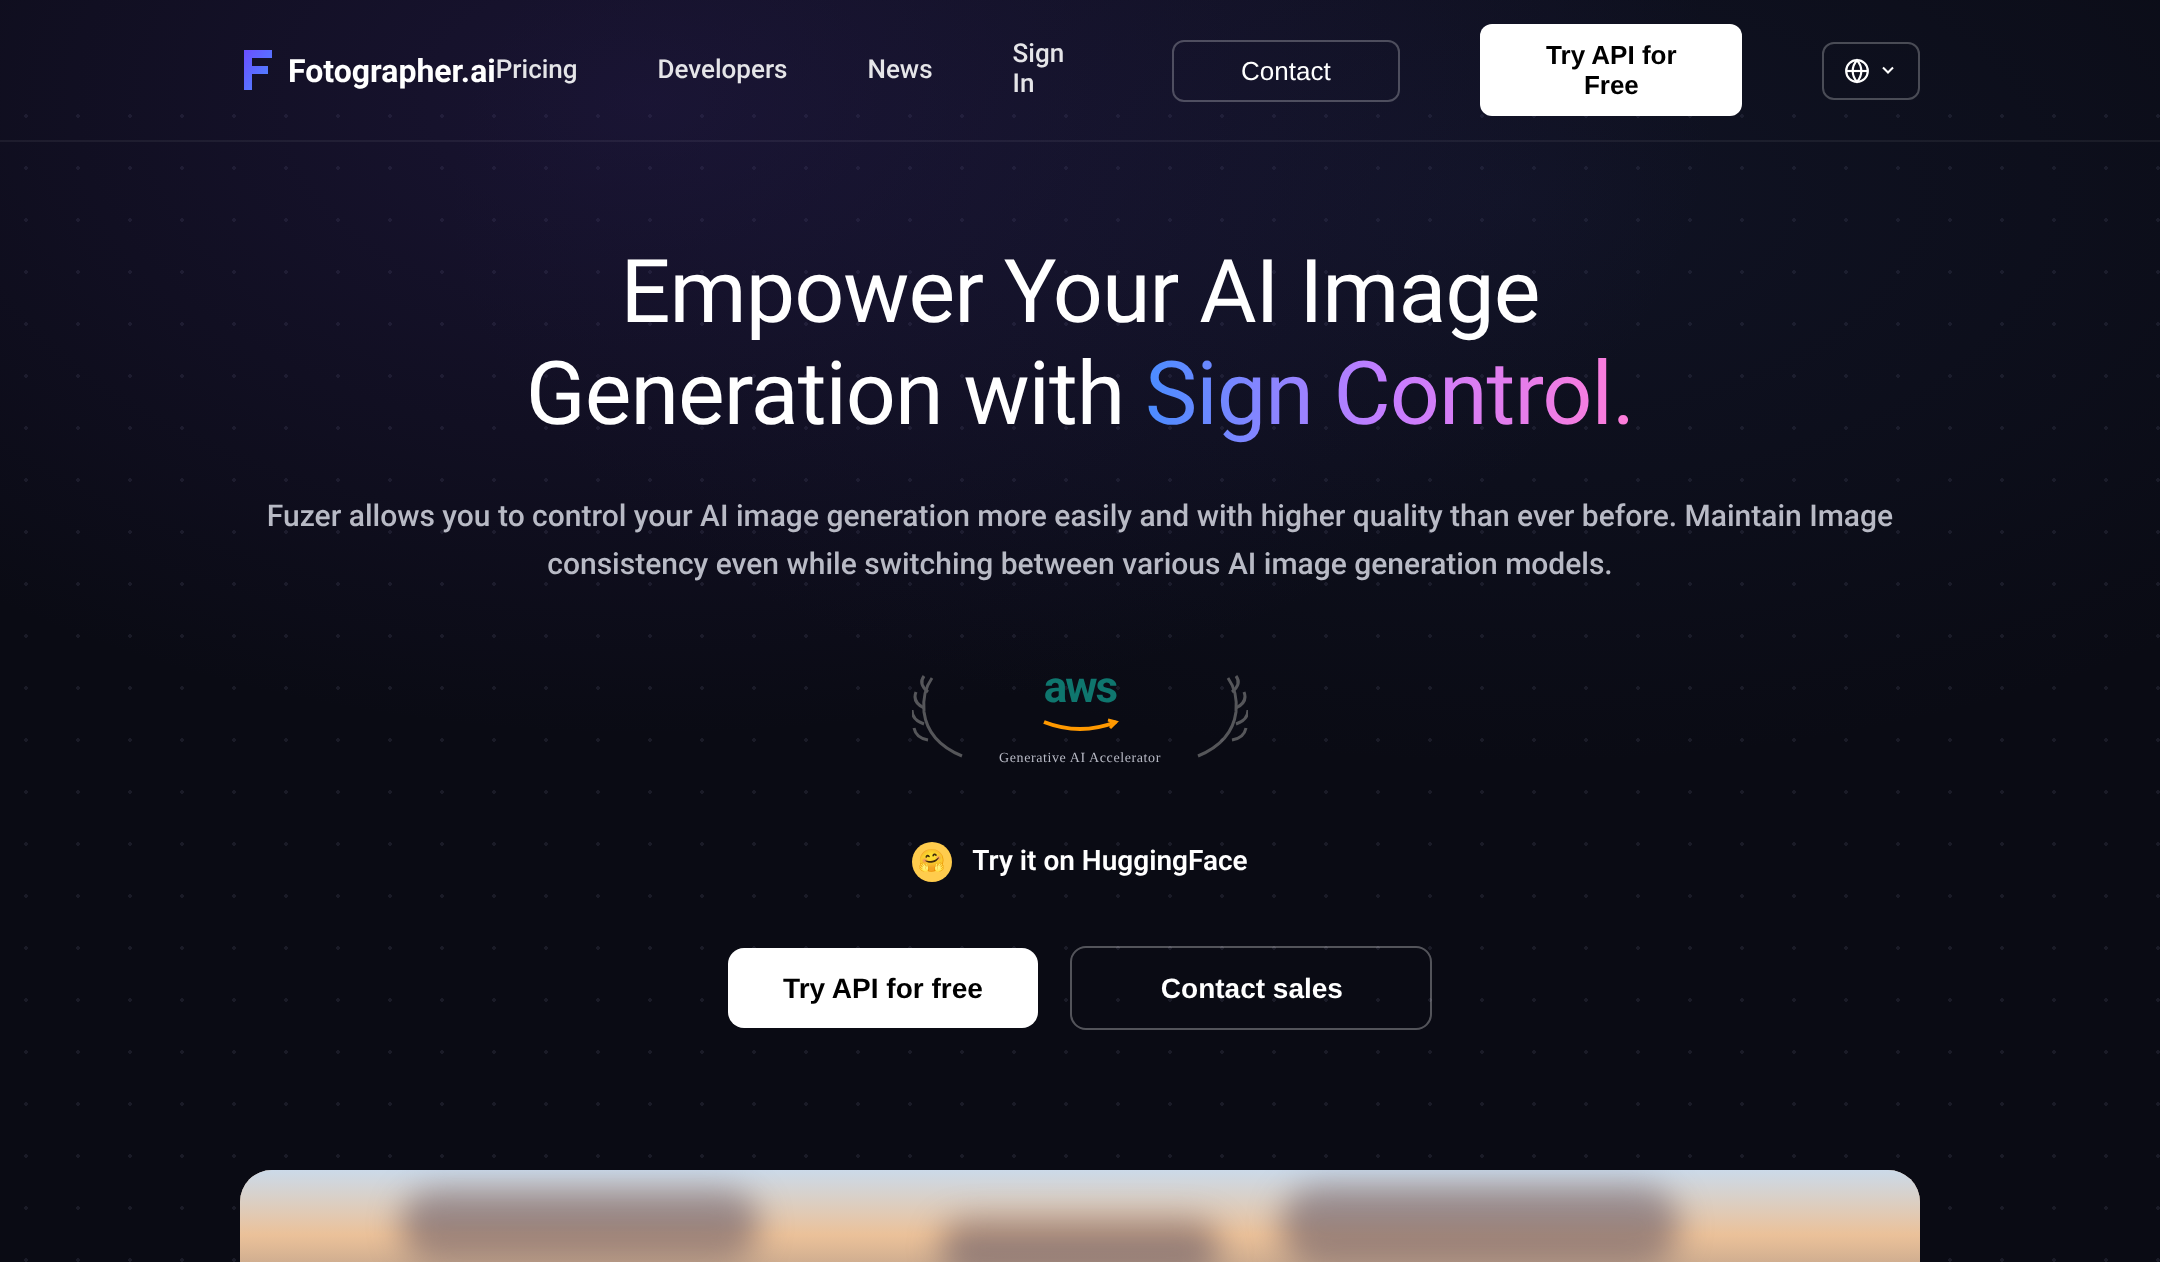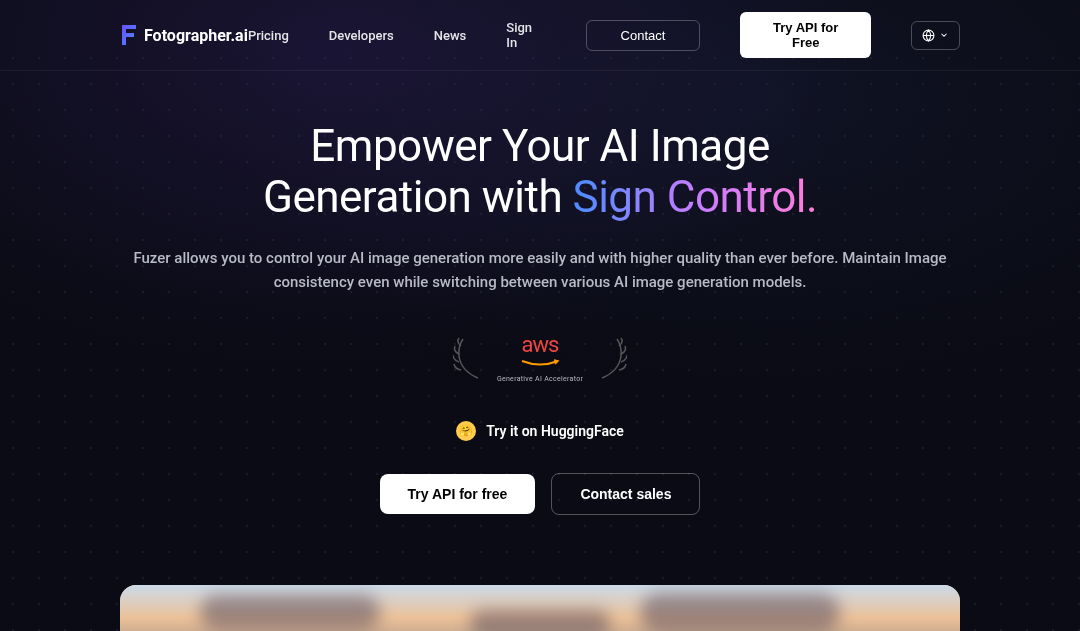--- a/index.html
+++ b/index.html
@@ -160,36 +160,37 @@
       height: 45px;
       opacity: 0.6;
     }
     
     .aws-badge {
       text-align: center;
     }
     
     .aws-logo {
       font-size: 22px;
-      font-weight: 400;
-      color: #ef4444;
+      font-weight: 700;
+      color: #0f766e;
       letter-spacing: -1px;
       line-height: 1;
     }
     
     .aws-swoosh {
       width: 40px;
       height: 10px;
       margin: 1px auto 3px;
     }
     
     .aws-subtitle {
       font-size: 7px;
       color: #b8bac5;
       letter-spacing: 0.3px;
+      font-family: Liberation Serif, serif;
     }
     
     .hf-link {
       display: inline-flex;
       align-items: center;
       gap: 10px;
       font-size: 14px;
       font-weight: 600;
       color: #ffffff;
       cursor: pointer;
@@ -220,21 +221,21 @@
       background: #ffffff;
       border-radius: 8px;
       color: #000000;
       font-size: 14px;
       font-weight: 600;
       cursor: pointer;
       border: none;
     }
     
     .btn-lg-outline {
-      padding: 12px 28px;
+      padding: 12px 44px;
       border: 1px solid rgba(255,255,255,0.3);
       border-radius: 8px;
       color: #ffffff;
       font-size: 14px;
       font-weight: 600;
       cursor: pointer;
       background: transparent;
     }
     
     .preview-box {

